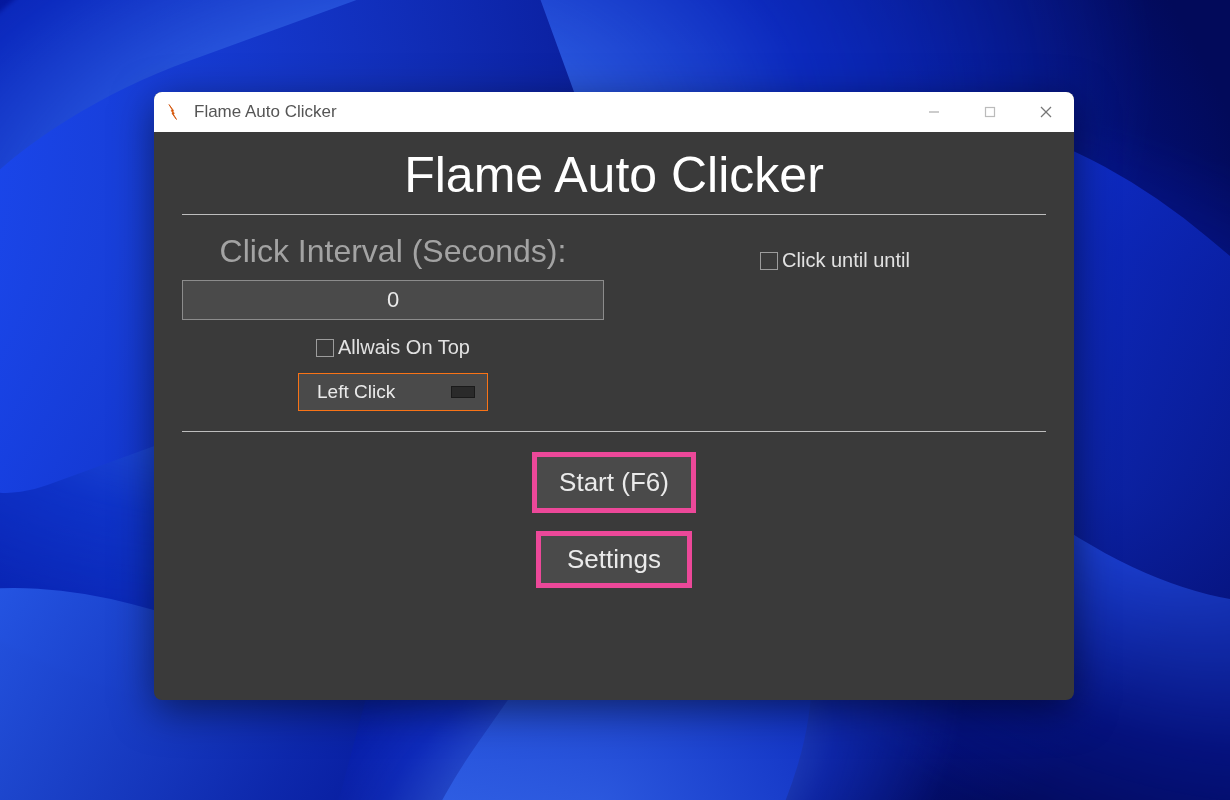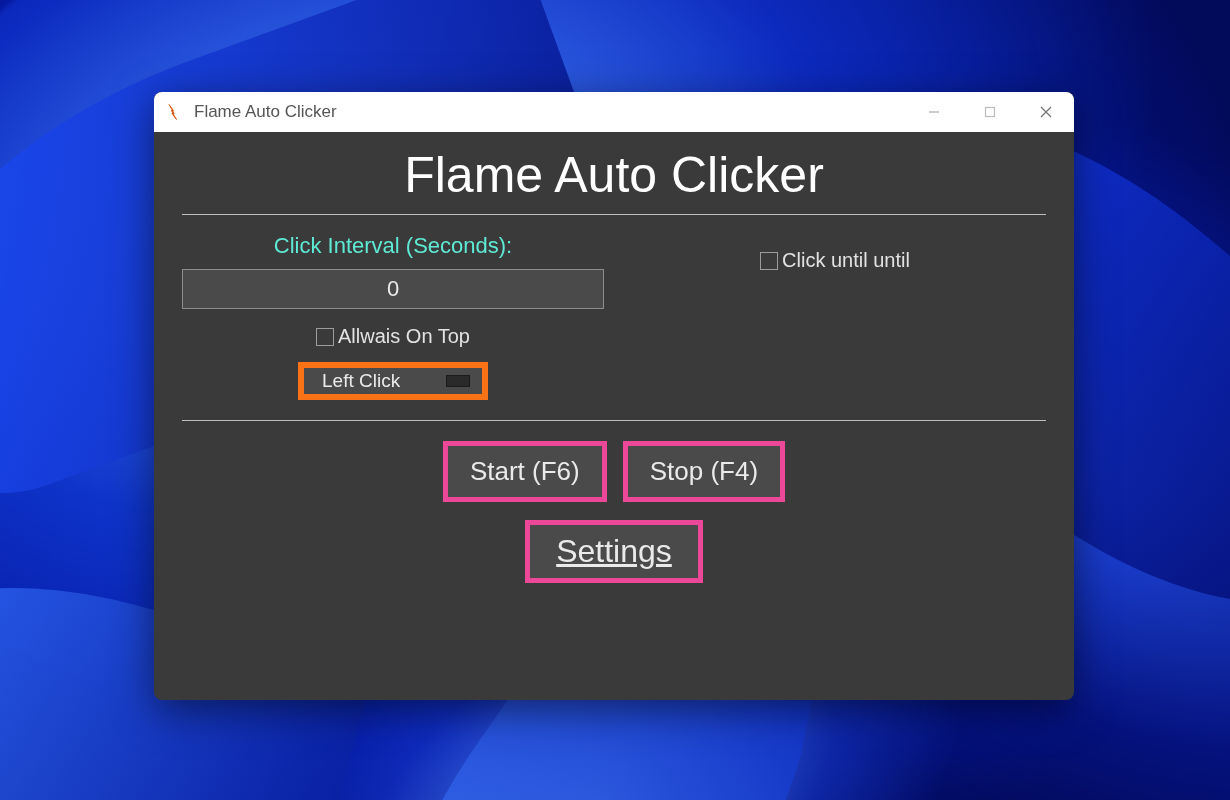--- a/index.html
+++ b/index.html
@@ -101,22 +101,22 @@
     display: flex;
     gap: 20px;
   }
   .col {
     flex: 1;
     display: flex;
     flex-direction: column;
     align-items: center;
   }
   .field-label {
-    font-size: 22px;
-    color: #5eead4;
+    font-size: 32px;
+    color: #a3a3a3;
     margin-bottom: 10px;
     font-weight: 400;
   }
   .text-input {
     width: 100%;
     height: 40px;
     background: #4a4a4a;
     border: 1px solid #8c8c8c;
     color: #eaeaea;
     font-size: 22px;
@@ -135,21 +135,21 @@
     width: 18px; height: 18px;
     border: 1px solid #9c9c9c;
     background: #3a3a3a;
     display: inline-block;
   }
   .dropdown {
     margin-top: 14px;
     width: 190px;
     height: 38px;
     background: #4a4a4a;
-    border: 6px solid #f97316;
+    border: 1px solid #f97316;
     display: flex;
     align-items: center;
     justify-content: space-between;
     padding: 0 12px 0 18px;
     color: #eaeaea;
     font-size: 19px;
   }
   .dropdown .knob {
     width: 24px; height: 12px;
     background: #2a2a2a;
@@ -163,23 +163,22 @@
   .btn {
     background: #4a4a4a;
     color: #eaeaea;
     border: 5px solid #ec4899;
     font-size: 26px;
     padding: 10px 22px;
     font-family: inherit;
     cursor: pointer;
   }
   .btn-sm {
-    font-size: 32px;
+    font-size: 26px;
     padding: 8px 26px;
-    text-decoration: underline;
   }
   .settings-row {
     display: flex;
     justify-content: center;
     margin-top: 18px;
   }
 </style>
 </head>
 <body>
 
@@ -243,20 +242,19 @@
             <span class="checkbox"></span>
             <span>Click until until</span>
           </div>
         </div>
       </div>
 
       <hr class="hr2">
 
       <div class="action-row">
         <button class="btn">Start (F6)</button>
-        <button class="btn">Stop (F4)</button>
       </div>
       <div class="settings-row">
         <button class="btn btn-sm">Settings</button>
       </div>
     </div>
   </div>
 </div>
 
 </body></html>

